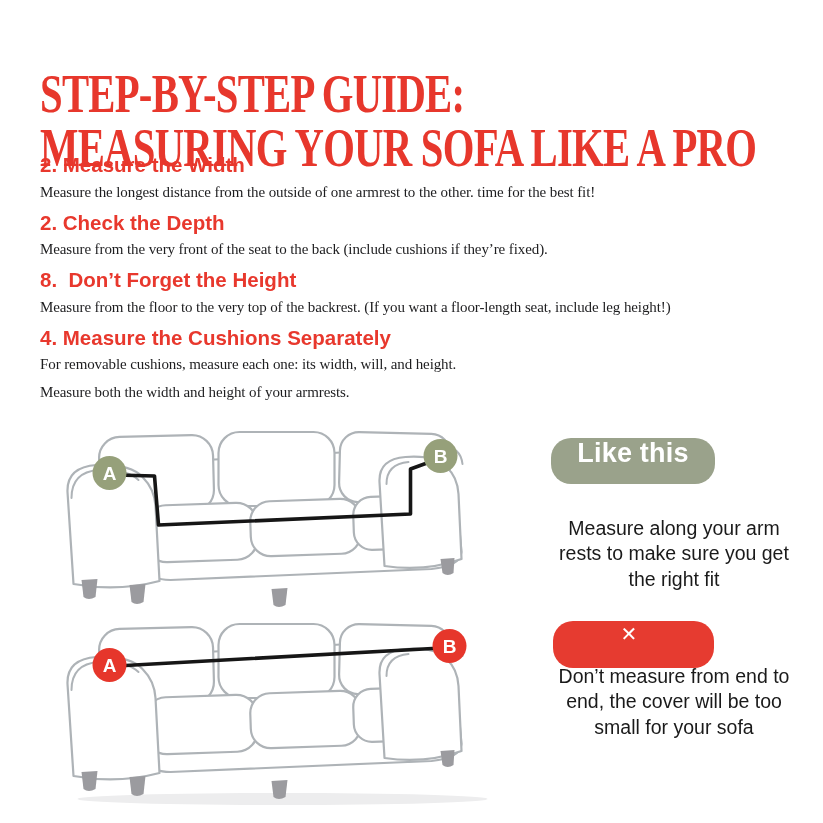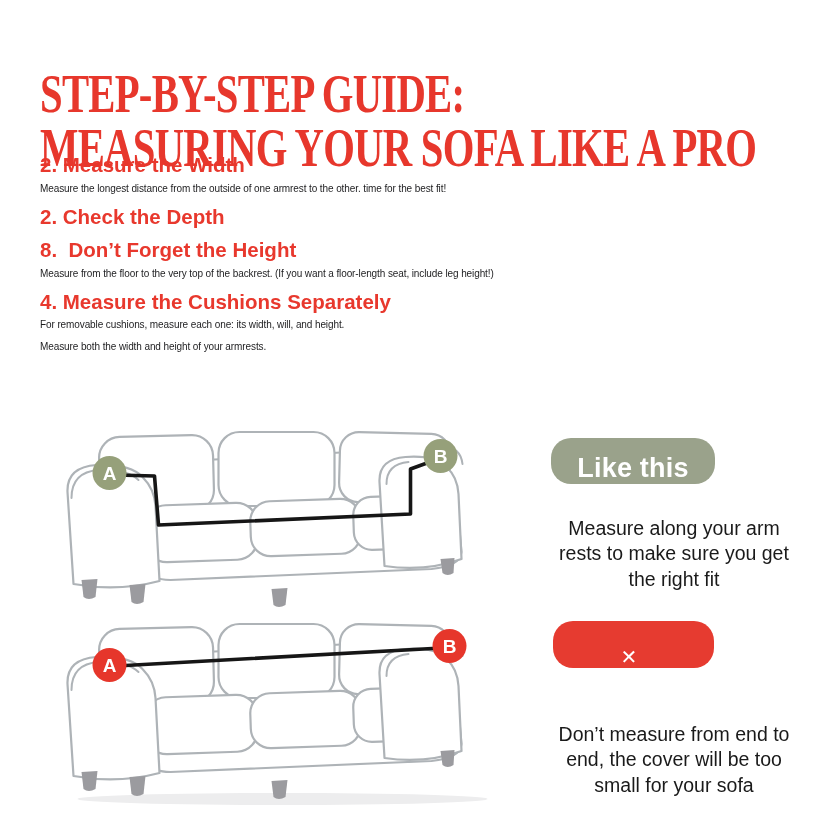--- a/index.html
+++ b/index.html
@@ -23,22 +23,22 @@
   .title .tline{display:block;}
 
   
   .steps{position:absolute;left:40px;top:153px;width:770px;}
   .step{margin:0 0 10px 0;}
   .step-heading{
     font-size:20.5px;font-weight:700;color:var(--heading_red,#e8382d);
     margin:0 0 6px 0;line-height:1.15;white-space:pre-wrap;
   }
   .step-body{
-    font-size:10px;font-weight:400;color:var(--body_text,#1d1d1f);
-    margin:0;line-height:1.2;white-space:nowrap;letter-spacing:-0.1px;
+    font-size:15px;font-weight:400;color:var(--body_text,#1d1d1f);
+    margin:0;line-height:1.2;white-space:nowrap;letter-spacing:-0.1px;font-family:Liberation Serif, serif;
   }
 
   
   .sofa-svg{position:absolute;left:35px;width:505px;height:195px;}
   .sofa-svg.correct{top:420px;}
   .sofa-svg.incorrect{top:612px;}
   .ln{fill:#ffffff;stroke:var(--sofa_line,#aeb3b7);stroke-width:2.2;
       stroke-linejoin:round;stroke-linecap:round;}
   .ln-open{fill:none;stroke:var(--sofa_line,#aeb3b7);stroke-width:2;
       stroke-linejoin:round;stroke-linecap:round;}
@@ -48,54 +48,55 @@
   .marker-olive{fill:var(--marker_olive,#96a07a);}
   .marker-red{fill:var(--marker_red,#e6362b);}
   .marker-letter{
     fill:#ffffff;font-family:"Liberation Sans",sans-serif;
     font-weight:700;font-size:19px;text-anchor:middle;
   }
   .floor-shadow{fill:#ededee;}
 
   
   .badge{
-    position:absolute;display:flex;align-items:flex-end;justify-content:center;
+    position:absolute;display:flex;align-items:flex-start;justify-content:center;
     color:#ffffff;font-weight:700;font-size:27px;letter-spacing:0.2px;border-radius:20px;
   }
   .badge-like{left:551px;top:438px;width:164px;height:46px;
     background:var(--sage,#9aa28b);}
   .badge-not{left:553px;top:621px;width:161px;height:47px;
     background:var(--alert_red,#e63b30);}
   .badge .x-icon{
     font-size:20px;font-weight:400;margin-right:9px;position:relative;top:1px;
   }
   .caption{
     position:absolute;width:250px;text-align:center;
     font-size:19.5px;line-height:1.33;color:#1a1a1a;
   }
   .caption-like{left:549px;top:496px;}
-  .caption-not{left:549px;top:702px;}
+  .caption-not{left:549px;top:644px;}
 </style>
 </head>
 <body>
 
 <div class="poster">
 
   <h1 class="title">
     <span class="tline">STEP-BY-STEP GUIDE:</span>
     <span class="tline">MEASURING YOUR SOFA LIKE A PRO</span>
   </h1>
 
   <div class="steps">
     <div class="step">
       <h2 class="step-heading">2. Measure the Width</h2>
       <p class="step-body">Measure the longest distance from the outside of one armrest to the other. time for the best fit!</p>
     </div>
     <div class="step">
       <h2 class="step-heading">2. Check the Depth</h2>
+      <p class="step-body">Measure from the very front of the seat to the back (include cushions if they’re fixed).</p>
     </div>
     <div class="step">
       <h2 class="step-heading">8.  Don’t Forget the Height</h2>
       <p class="step-body">Measure from the floor to the very top of the backrest. (If you want a floor-length seat, include leg height!)</p>
     </div>
     <div class="step">
       <h2 class="step-heading">4. Measure the Cushions Separately</h2>
       <p class="step-body">For removable cushions, measure each one: its width, will, and height.</p>
     </div>
     <div class="step">

